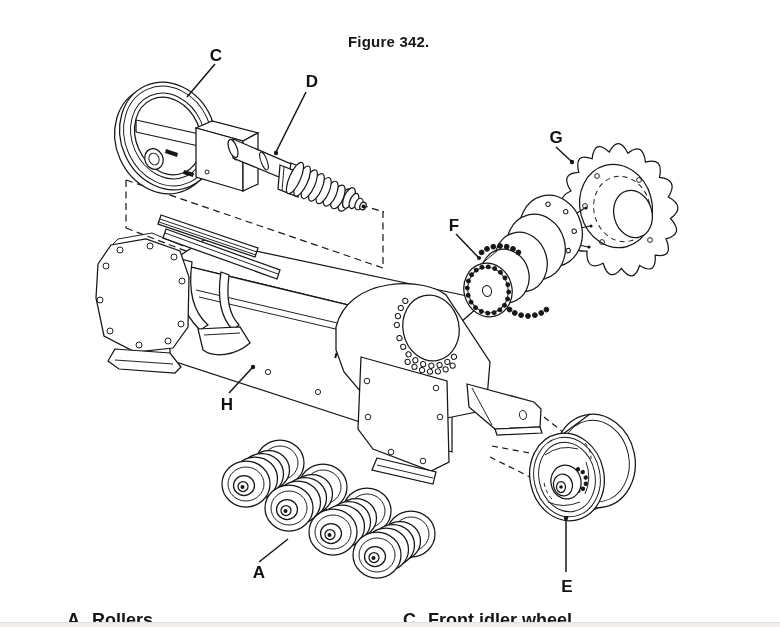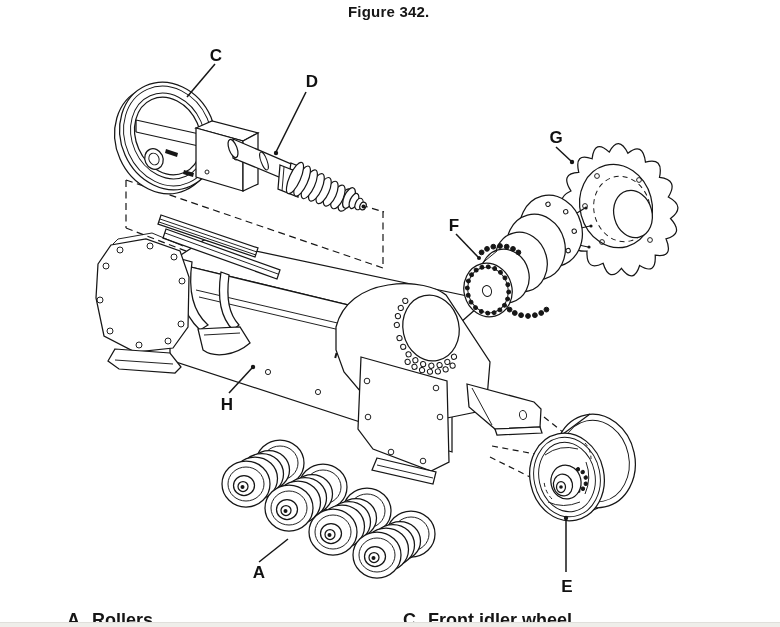--- a/index.html
+++ b/index.html
@@ -1,18 +1,18 @@
 <!DOCTYPE html>
 <html><head>
 <meta charset="utf-8">
 <style>
   html,body{margin:0;padding:0;background:#fff;}
   #page{position:relative;width:780px;height:627px;background:#fff;overflow:hidden;
         font-family:"Liberation Sans",sans-serif;color:#161616;}
-  #figure-title{position:absolute;left:348px;top:3px;font-size:15px;font-weight:bold;letter-spacing:.2px;}
+  #figure-title{position:absolute;left:348px;top:33px;font-size:15px;font-weight:bold;letter-spacing:.2px;}
   svg{position:absolute;left:0;top:0;}
   .callout{font-family:"Liberation Sans",sans-serif;font-size:17px;font-weight:bold;fill:#111;}
   #legend{position:absolute;left:0;top:610px;width:780px;font-size:18px;font-weight:bold;}
   .legend-item{position:absolute;display:flex;gap:7px;white-space:nowrap;}
   #legend-item-a{left:67px;}
   #legend-item-c{left:403px;}
   #page-strip{position:absolute;left:0;top:622px;width:780px;height:5px;border-top:1px solid #e0dfdb;}
 </style>
 </head>
 <body>

